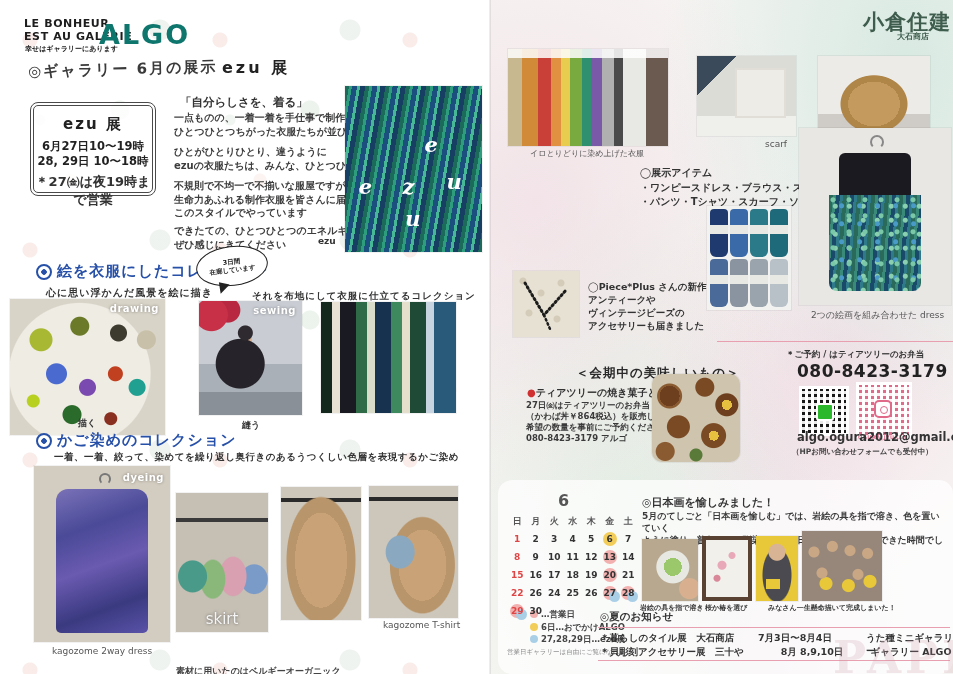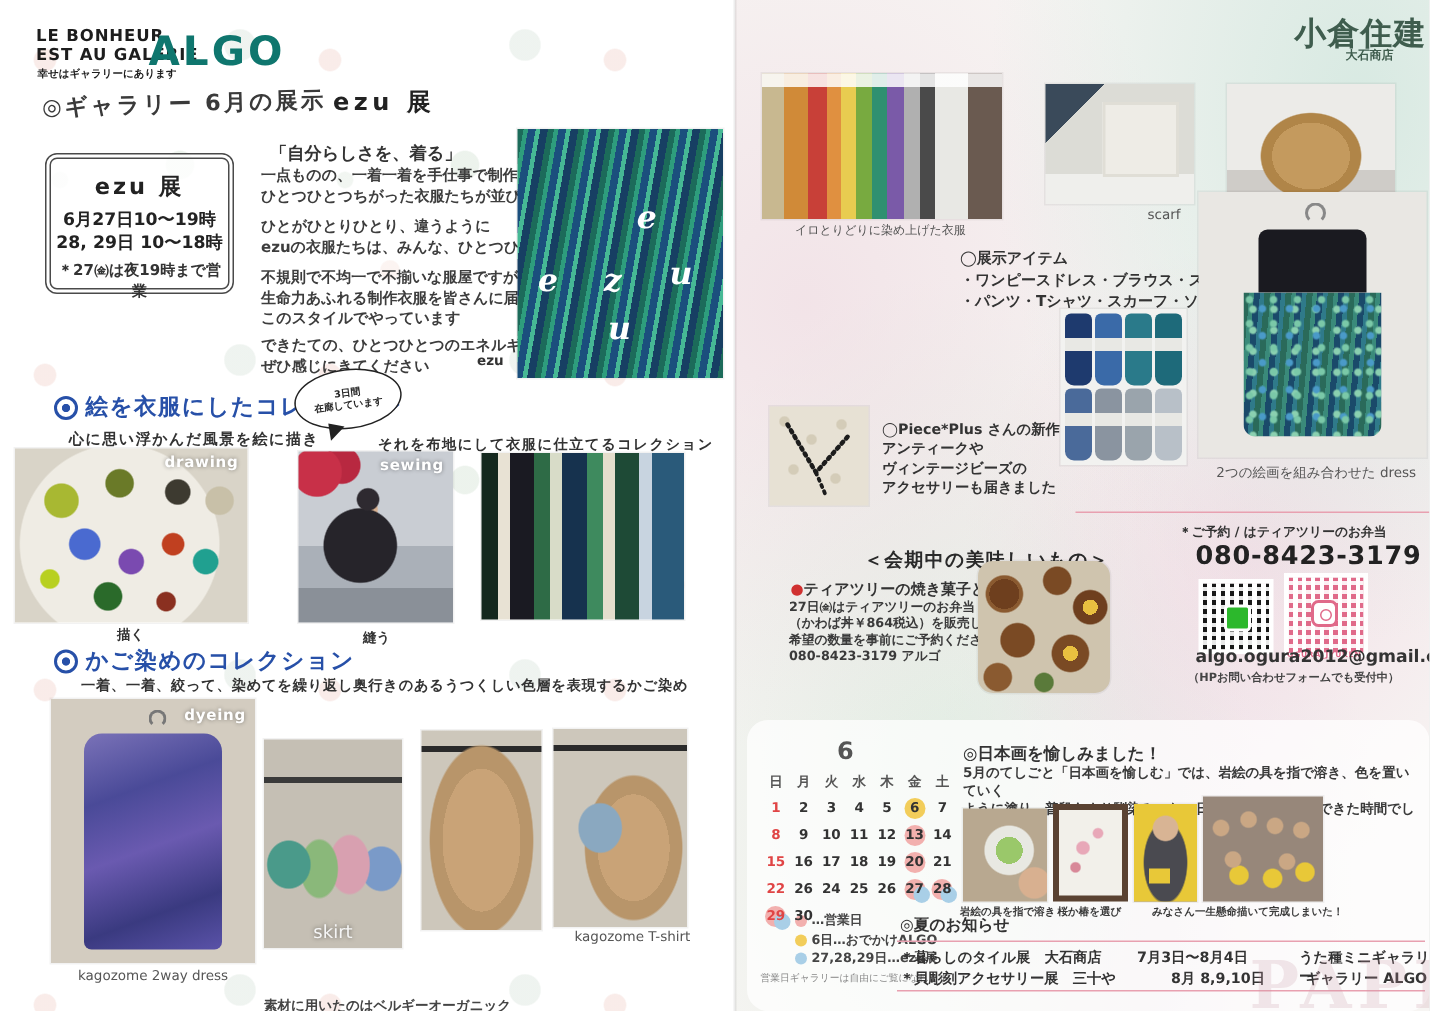--- a/index.html
+++ b/index.html
@@ -32,21 +32,21 @@
   
   .logo-lines{left:24px;top:17px;font-size:11px;font-weight:bold;letter-spacing:.6px;line-height:13px;color:#1d1d1d;}
   .logo-brand{left:99px;top:19px;font-size:27px;font-weight:bold;letter-spacing:2px;color:#0f766e;}
   .logo-tag{left:25px;top:44px;font-size:7px;font-weight:bold;color:#1d1d1d;}
   .month-title{left:28px;top:60px;font-size:15px;font-weight:600;letter-spacing:2px;color:#3a3a3a;transform:rotate(-1.5deg);}
 
   .date-box{left:30px;top:102px;width:126px;height:94px;border:4px double #4a4a4a;border-radius:8px;
     background:rgba(255,255,255,.8);text-align:center;box-sizing:border-box;padding-top:9px;}
   .date-box .t{font-size:15px;font-weight:bold;letter-spacing:2px;color:#222;}
   .date-box .d{font-size:11.5px;font-weight:bold;color:#222;margin-top:5px;line-height:15px;}
-  .date-box .n{font-size:10px;font-weight:bold;color:#333;margin-top:4px;}
+  .date-box .n{font-size:13px;font-weight:bold;color:#333;margin-top:4px;}
 
   .intro-title{left:222px;top:58px;font-size:16px;font-weight:bold;letter-spacing:3px;color:#222;}
   .intro-quote{left:180px;top:95px;font-size:11.5px;font-weight:bold;color:#333;}
   .para{font-size:10px;line-height:13.5px;font-weight:600;color:#3d3d3d;}
   .sig{left:318px;top:236px;font-size:9px;font-weight:bold;color:#333;}
 
   
   .ezu-photo{left:345px;top:86px;width:137px;height:166px;background:
     repeating-linear-gradient(100deg,#1c6b5a 0 4px,#2e9d7d 4px 7px,#1b4f7d 7px 12px,#46b895 12px 15px,#173f63 15px 20px);
     box-shadow:inset 0 0 0 3px rgba(255,255,255,.55);}
@@ -62,21 +62,21 @@
   .bubble{left:196px;top:246px;width:70px;height:38px;background:#fff;border:1.5px solid #222;border-radius:50%;
     transform:rotate(-7deg);display:flex;flex-direction:column;align-items:center;justify-content:center;
     font-size:6.5px;font-weight:bold;color:#222;line-height:8px;text-align:center;}
   .bubble:after{content:"";position:absolute;left:18px;bottom:-8px;width:0;height:0;
     border-left:4px solid transparent;border-right:7px solid transparent;border-top:11px solid #222;transform:rotate(18deg);}
 
   .step{font-size:10px;font-weight:bold;letter-spacing:1px;color:#333;}
 
   
   .ph{position:absolute;box-shadow:0 0 0 1px rgba(0,0,0,.05);}
-  .palette{left:10px;top:299px;width:155px;height:116px;background:
+  .palette{left:10px;top:299px;width:155px;height:136px;background:
     radial-gradient(circle at 20% 30%, #a8b832 0 11px, transparent 12px),
     radial-gradient(circle at 45% 20%, #6a7a28 0 9px, transparent 10px),
     radial-gradient(circle at 70% 25%, #3d3a30 0 8px, transparent 9px),
     radial-gradient(circle at 88% 30%, #c8c0a8 0 9px, transparent 10px),
     radial-gradient(circle at 30% 55%, #4a6ad0 0 10px, transparent 11px),
     radial-gradient(circle at 15% 75%, #b8d020 0 6px, transparent 7px),
     radial-gradient(circle at 50% 65%, #7a4ab0 0 8px, transparent 9px),
     radial-gradient(circle at 68% 55%, #c04020 0 7px, transparent 8px),
     radial-gradient(circle at 82% 65%, #20a090 0 8px, transparent 9px),
     radial-gradient(circle at 40% 85%, #2a6a2a 0 9px, transparent 10px),
@@ -100,21 +100,21 @@
   .bluedress:before{content:"";position:absolute;left:16%;right:16%;top:13%;bottom:5%;border-radius:12px 12px 5px 5px;
     background:linear-gradient(160deg,#7a72b8 0%,#4a4a98 28%,#6a5ab0 52%,#3a3a80 78%,#5a52a8 100%);}
   .bluedress:after{content:"";position:absolute;left:48%;top:4%;width:8px;height:8px;border:2px solid #777;
     border-radius:50%;border-bottom-color:transparent;}
   .skirts{left:176px;top:493px;width:92px;height:139px;background:
     radial-gradient(ellipse at 18% 60%, #4a9a8a 0 14px, transparent 15px),
     radial-gradient(ellipse at 40% 62%, #8ab87a 0 12px, transparent 13px),
     radial-gradient(ellipse at 62% 60%, #d8a0b0 0 13px, transparent 14px),
     radial-gradient(ellipse at 85% 62%, #7a9ac8 0 13px, transparent 14px),
     linear-gradient(180deg,#c5bfb4 0 18%,#3a3a3a 18% 21%,#c5bfb4 21% 100%);}
-  .skirt-label{position:absolute;left:0;right:0;bottom:4px;text-align:center;color:#f5f5f5;font-size:12px;
+  .skirt-label{position:absolute;left:0;right:0;bottom:4px;text-align:center;color:#f5f5f5;font-size:15px;
     text-shadow:0 0 3px rgba(0,0,0,.5);}
   .shirt1{left:281px;top:487px;width:80px;height:133px;background:
     radial-gradient(ellipse at 50% 55%, #c9a377 0 26px, #b8956a 26px 34px, transparent 35px),
     linear-gradient(180deg,#cdc7bb 0 8%,#2a2a2a 8% 11%,#cdc7bb 11% 100%);}
   .shirt2{left:369px;top:486px;width:89px;height:132px;background:
     radial-gradient(ellipse at 35% 50%, #8aa8c0 0 14px, transparent 15px),
     radial-gradient(ellipse at 60% 60%, #c9a377 0 24px, #b8956a 24px 32px, transparent 33px),
     linear-gradient(180deg,#cdc7bb 0 8%,#2a2a2a 8% 11%,#cdc7bb 11% 100%);}
   .material{left:176px;top:629px;font-size:9px;line-height:11.5px;font-weight:600;color:#444;margin-top:37px;}
 

